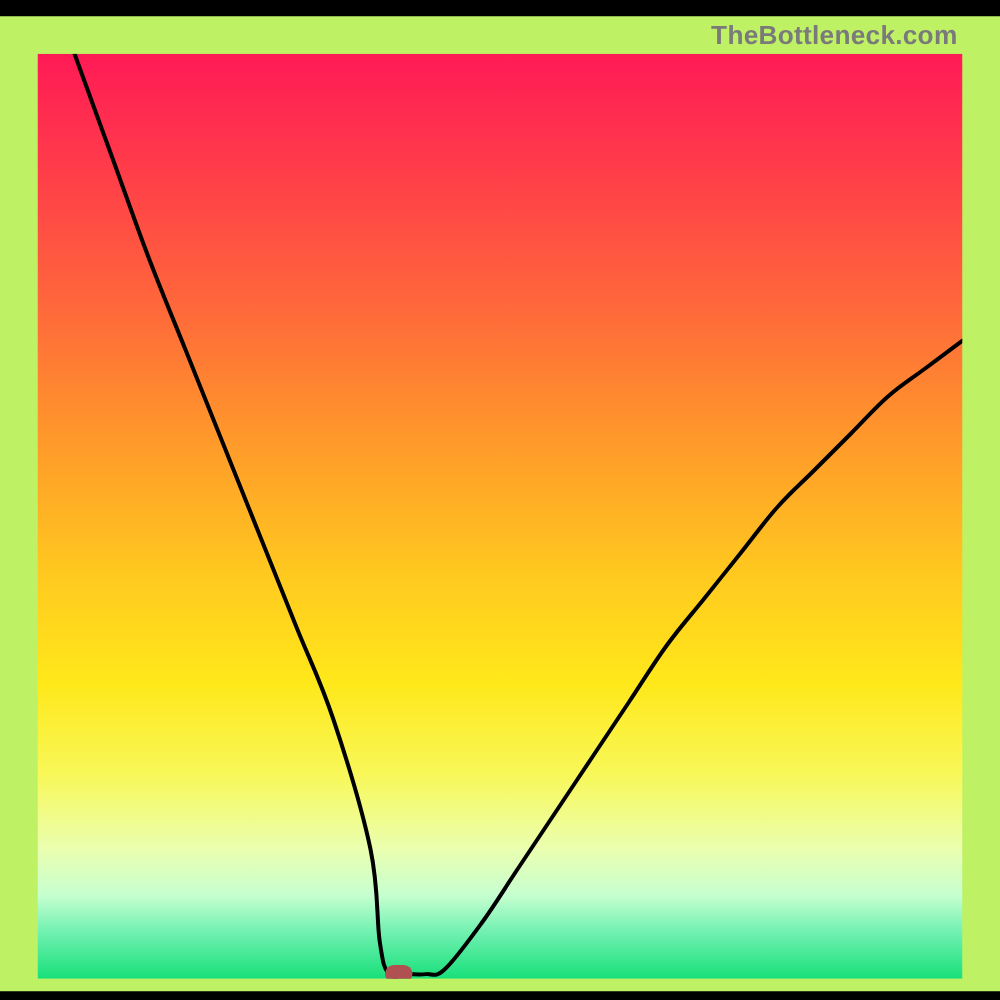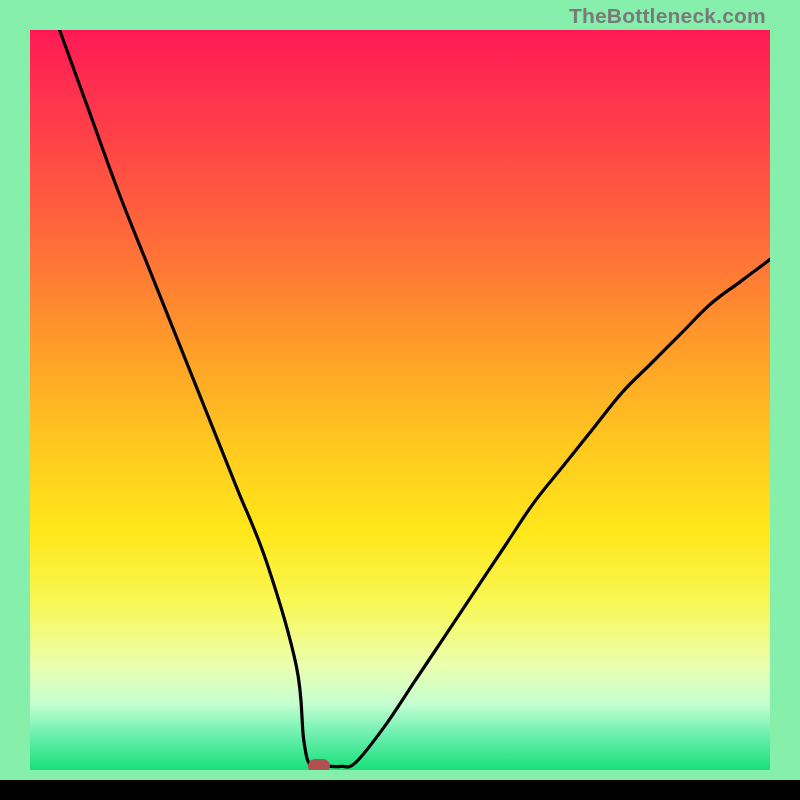--- a/index.html
+++ b/index.html
@@ -6,25 +6,25 @@
     margin: 0;
     padding: 0;
     width: 800px;
     height: 800px;
     overflow: hidden;
     background: #000;
     font-family: Arial, Helvetica, sans-serif;
   }
   .frame {
     position: absolute;
-    top: 0;
+    top: 13px;
     left: 0;
     width: 800px;
     height: 780px;
-    background: #86efac;
+    background: #bef264;
     box-sizing: border-box;
   }
   .plot-area {
     position: absolute;
     top: 30px;
     left: 30px;
     width: 740px;
     height: 740px;
     overflow: hidden;
   }

